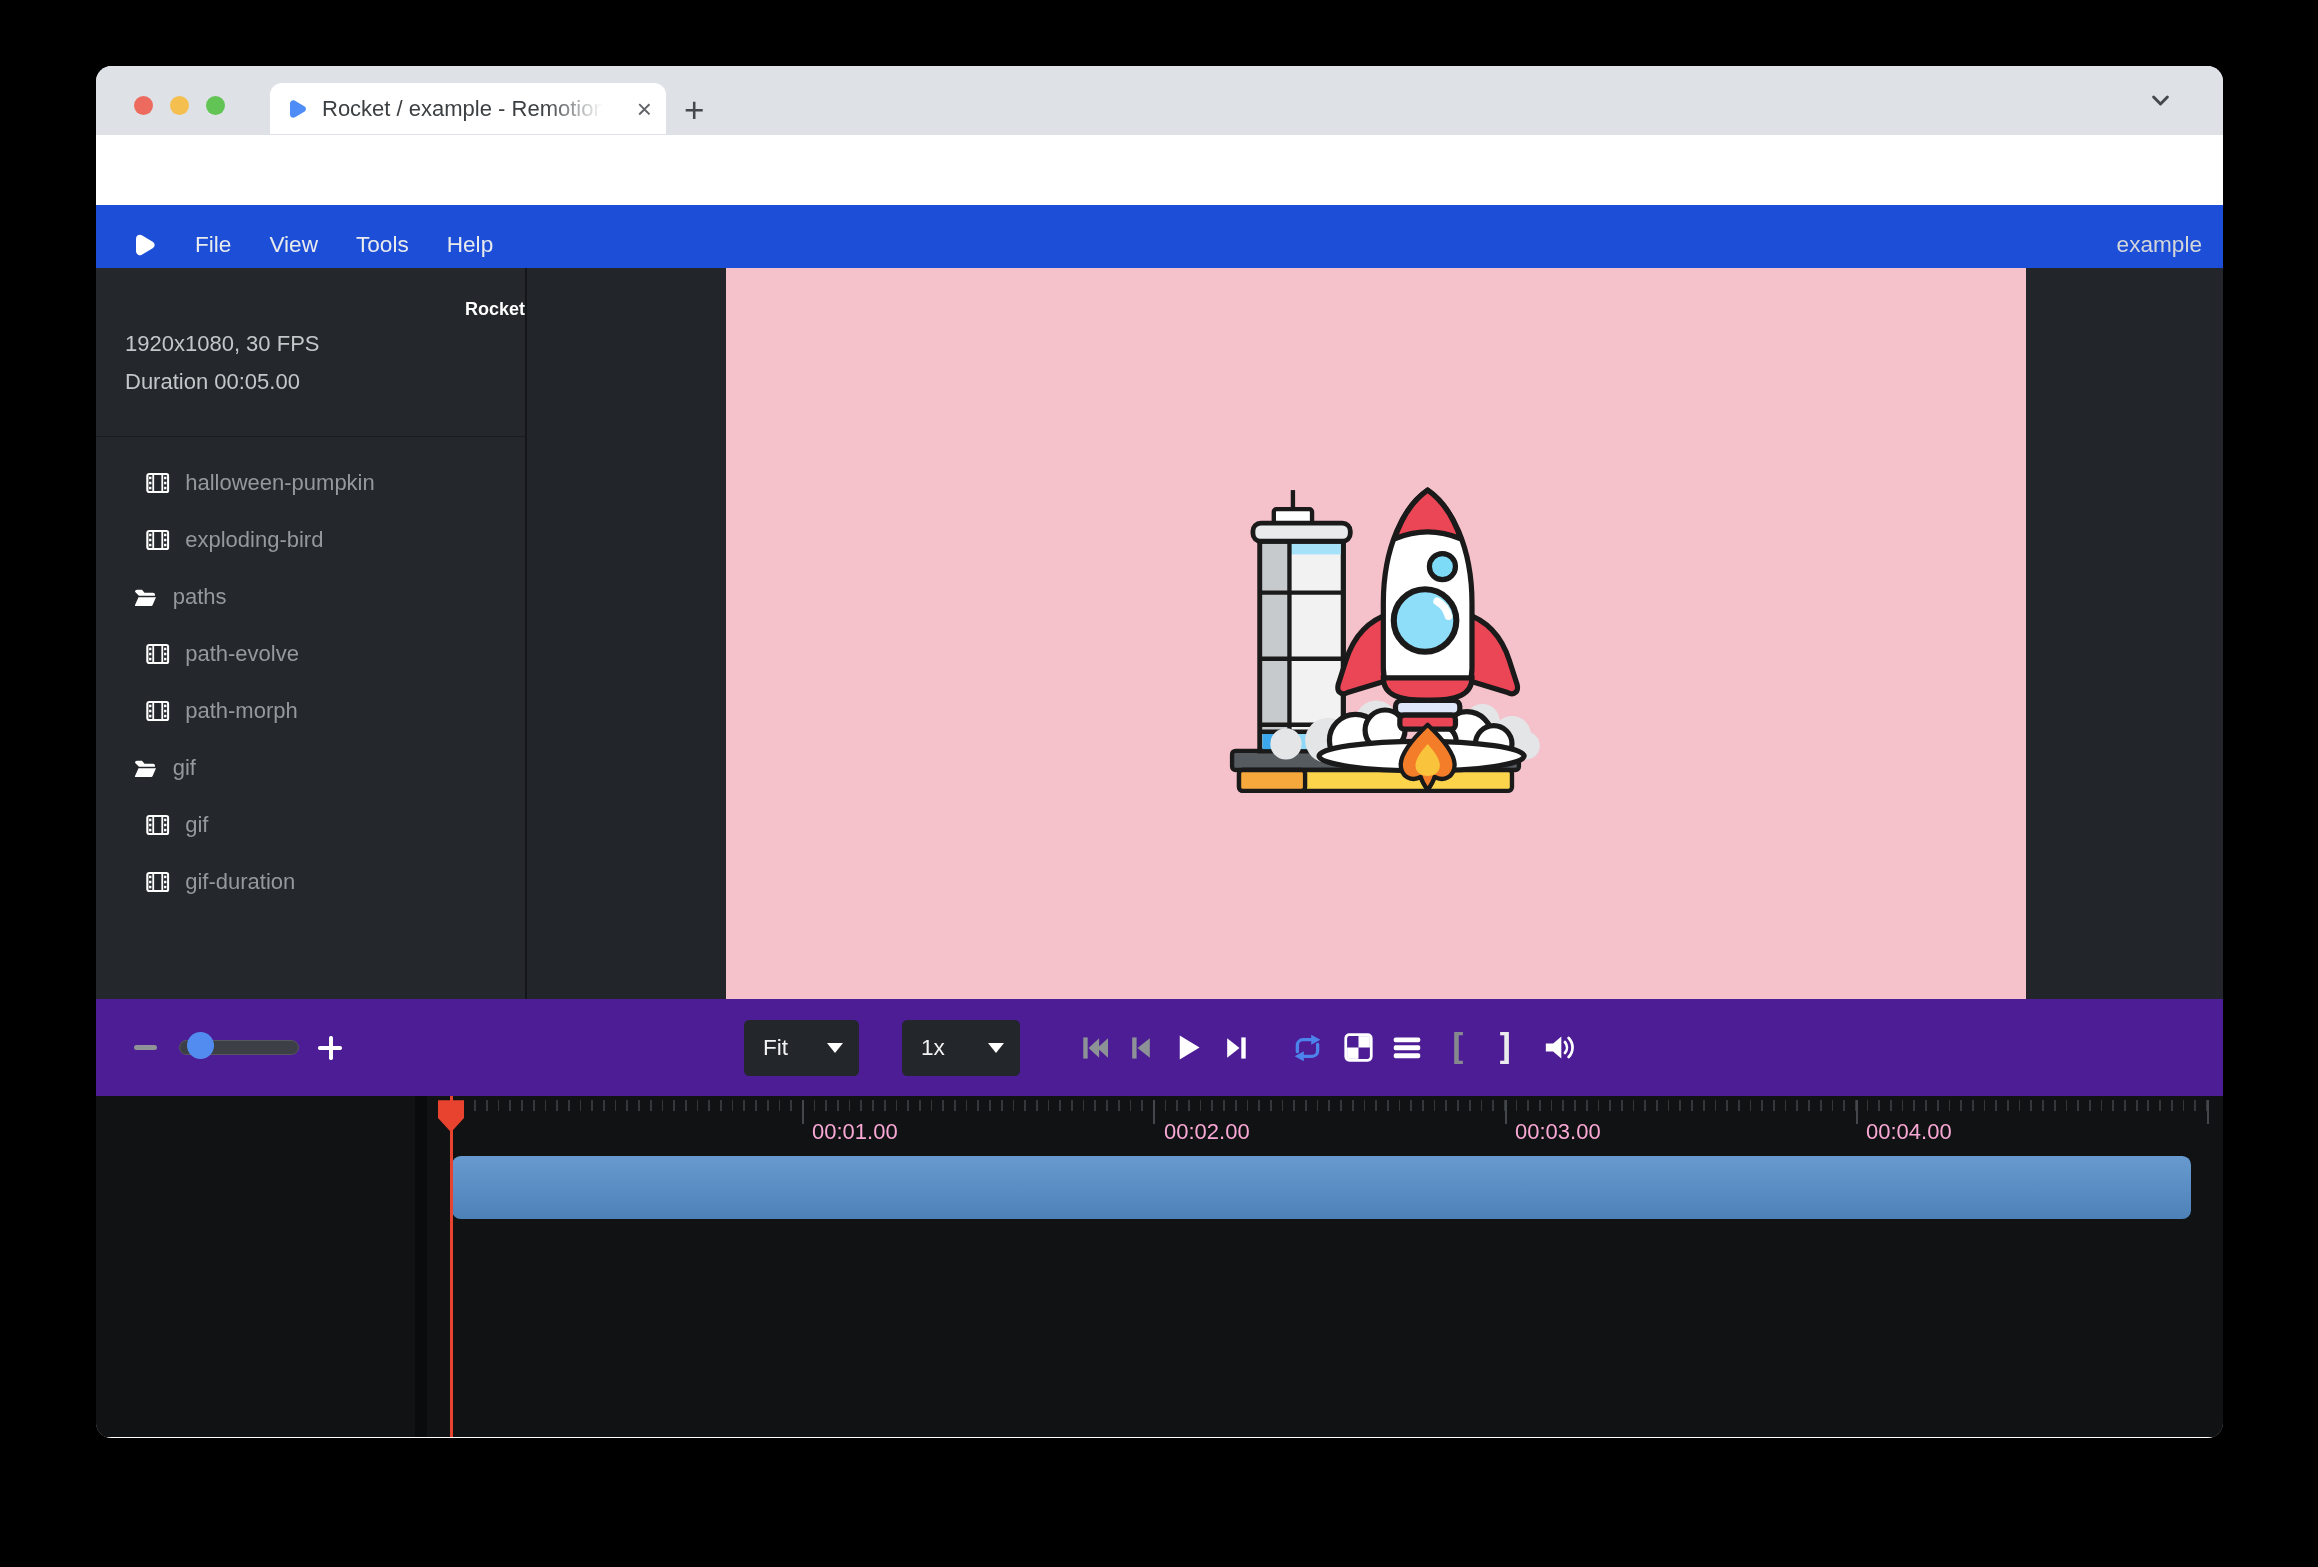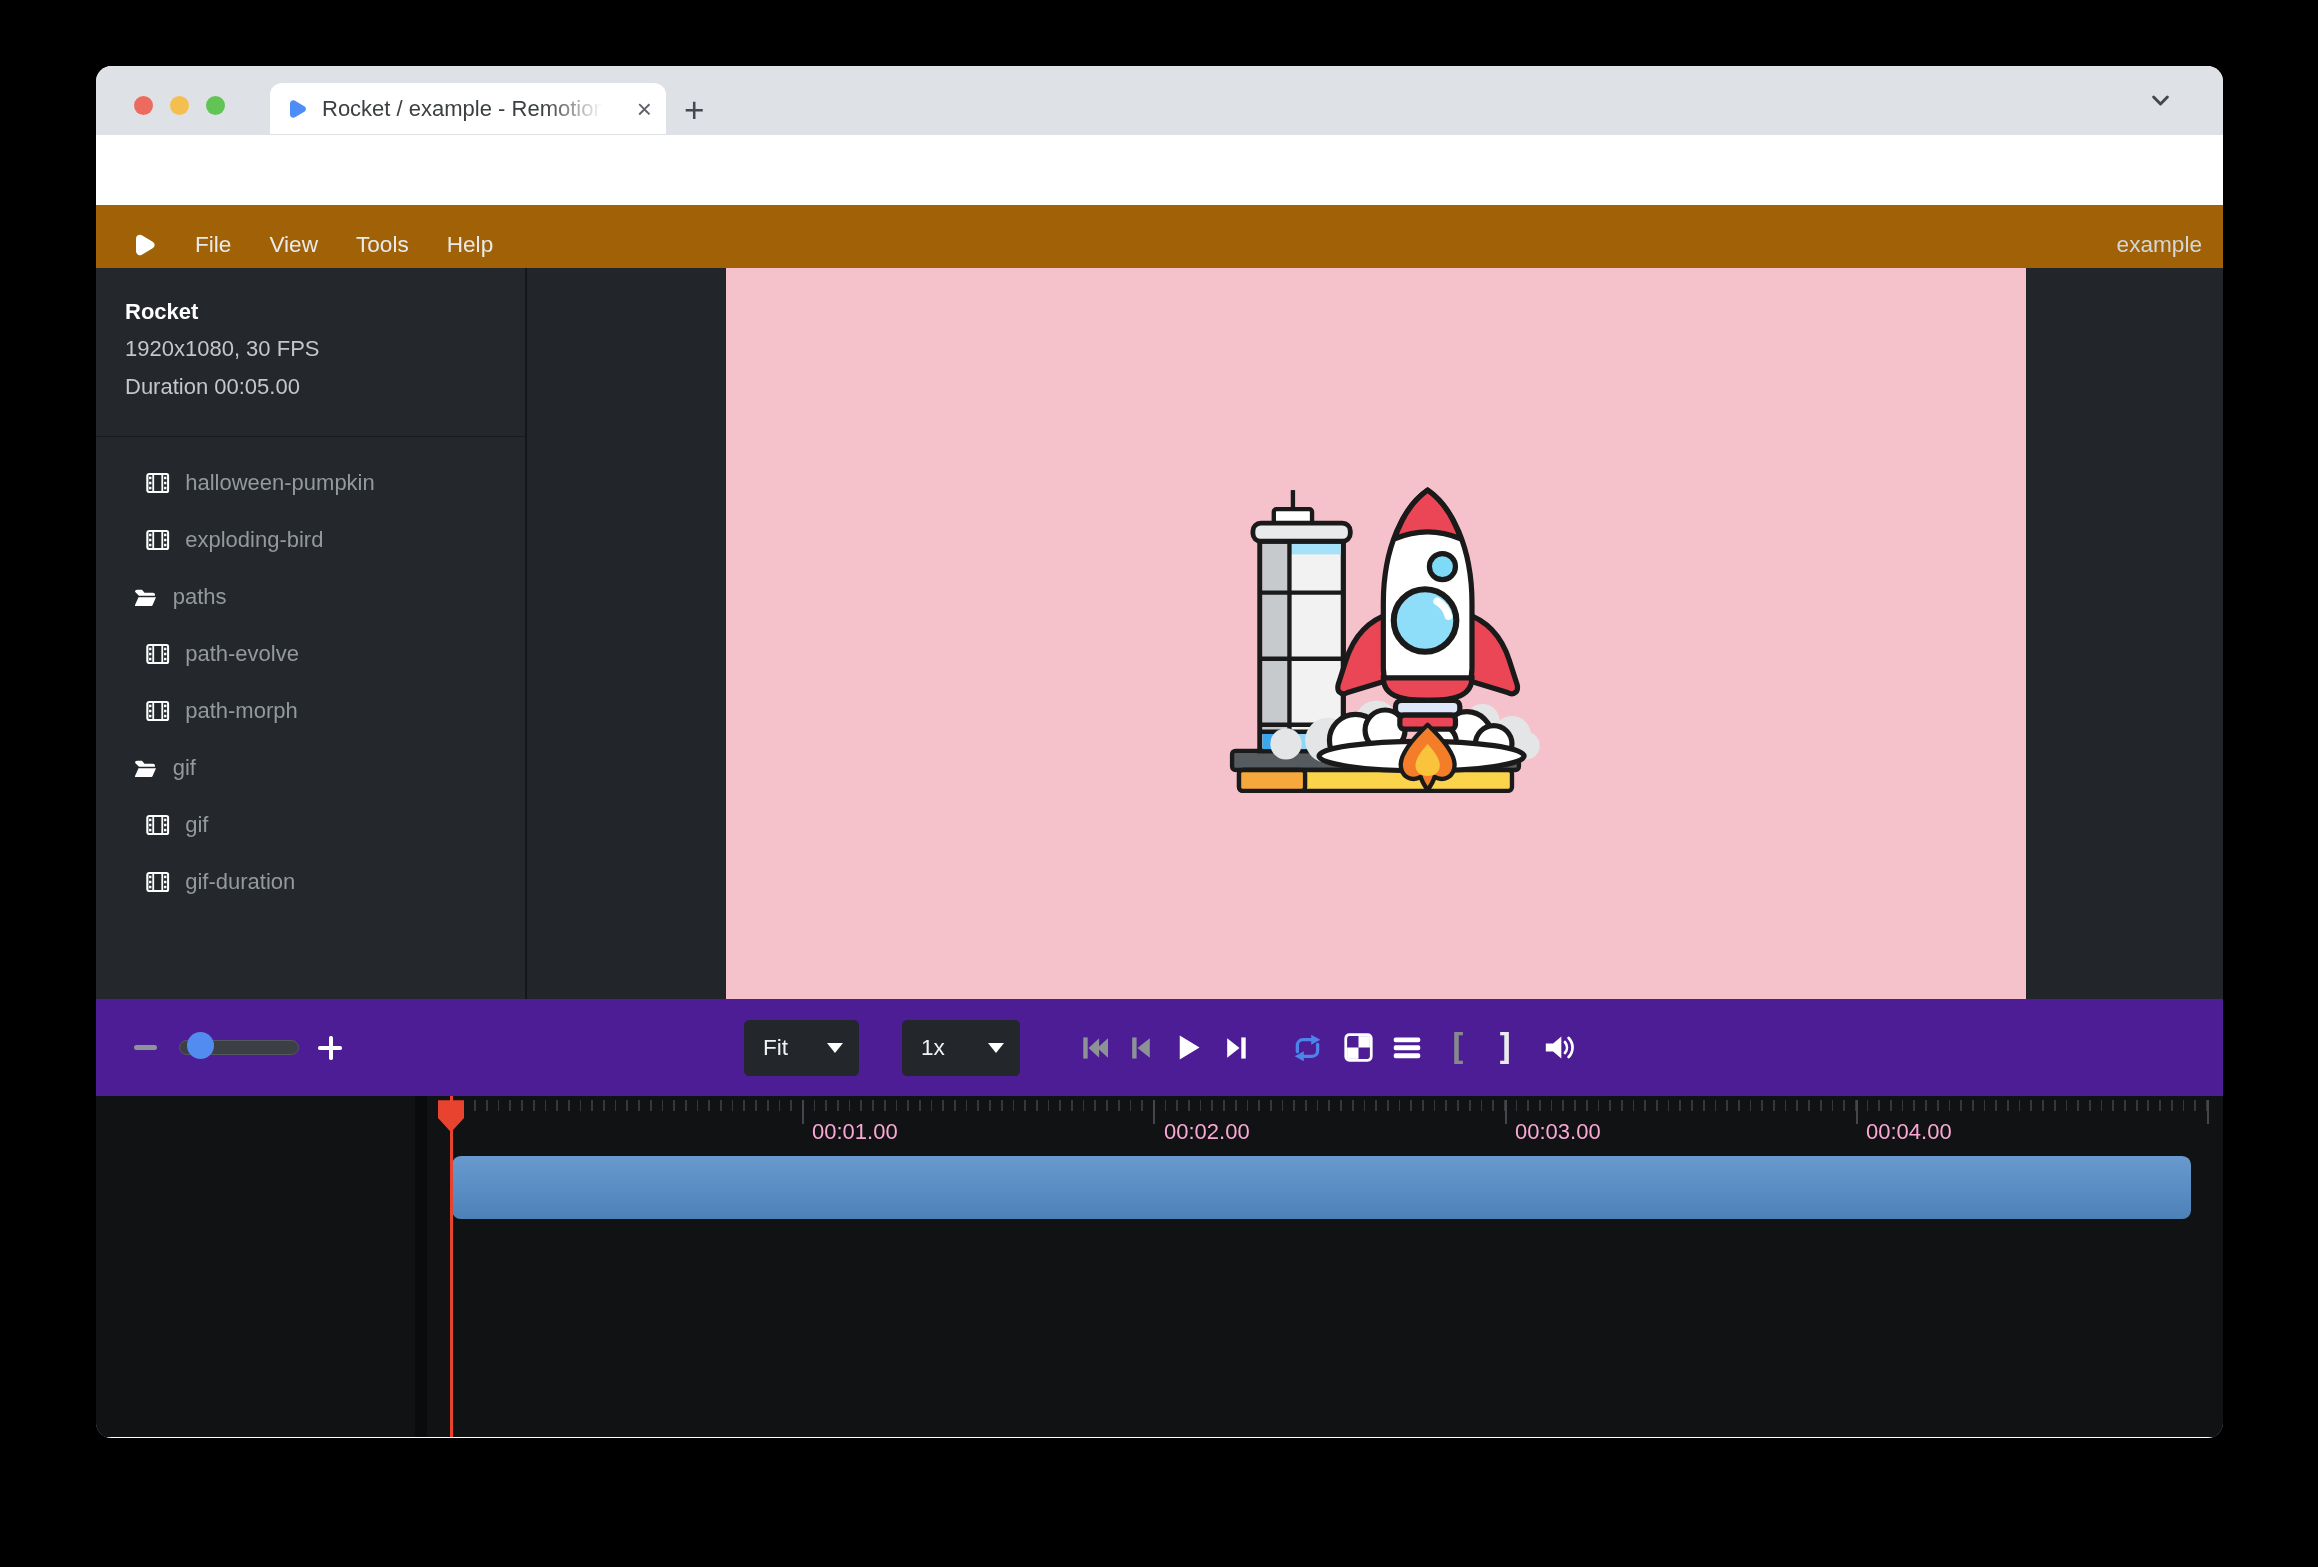--- a/index.html
+++ b/index.html
@@ -29,31 +29,31 @@
   .urlpill{position:absolute;left:200px;top:81px;width:1627px;height:47px;border-radius:23.5px;
            background:#eef1f4;display:flex;align-items:center;padding-left:19px;box-sizing:border-box;}
   .url{font-size:23.5px;margin-left:15.7px;letter-spacing:0.2px;}
   .url .scheme{color:#80868b;}
   .url .rest{color:#202124;}
   .pill-ic{position:absolute;top:87px;}
   .star-ic{font-size:31px;color:#5f6368;line-height:1;}
 
   
   .app{position:absolute;left:0;top:139px;width:100%;height:1232px;background:#222529;}
-  .menubar{position:absolute;left:0;top:0;width:100%;height:79px;background:#a16207;
+  .menubar{position:absolute;left:0;top:0;width:100%;height:79px;background:#1d4ed8;
            display:flex;align-items:center;color:#e8eaec;font-size:22.6px;}
   .menubar .logo{margin-left:33px;margin-right:38px;}
   .menu-item{margin-right:38px;}
   .menubar .right{margin-left:auto;margin-right:21px;color:#d4d7da;}
 
   .main{position:absolute;left:0;top:63px;width:100%;height:731px;}
   .sidebar{position:absolute;left:0;top:0;width:431px;height:100%;background:#24282c;
            border-right:2.6px solid #141619;box-sizing:border-box;overflow:hidden;}
   .side-head{padding:31px 0 0 29px;border-bottom:1.7px solid #191c1f;height:137px;box-sizing:content-box;}
-  .side-title{color:#fff;font-weight:bold;font-size:22px;}
+  .side-title{color:#fff;font-weight:bold;font-size:18px;text-align:right;}
   .side-meta{color:#c3c7ca;font-size:22px;margin-top:11.3px;}
   .sidelist{padding-top:17.4px;}
   .srow{height:57px;display:flex;align-items:center;color:#94999d;font-size:22px;}
   .srow.comp{padding-left:50px;}
   .srow.folder{padding-left:37px;}
   .srow .ic{margin-right:15.7px;display:inline-flex;}
 
   .preview{position:absolute;left:431px;top:0;width:1697px;height:100%;background:#222529;
            display:flex;align-items:center;justify-content:center;}
   .canvas{width:1300px;height:731px;display:flex;align-items:center;justify-content:center;}

